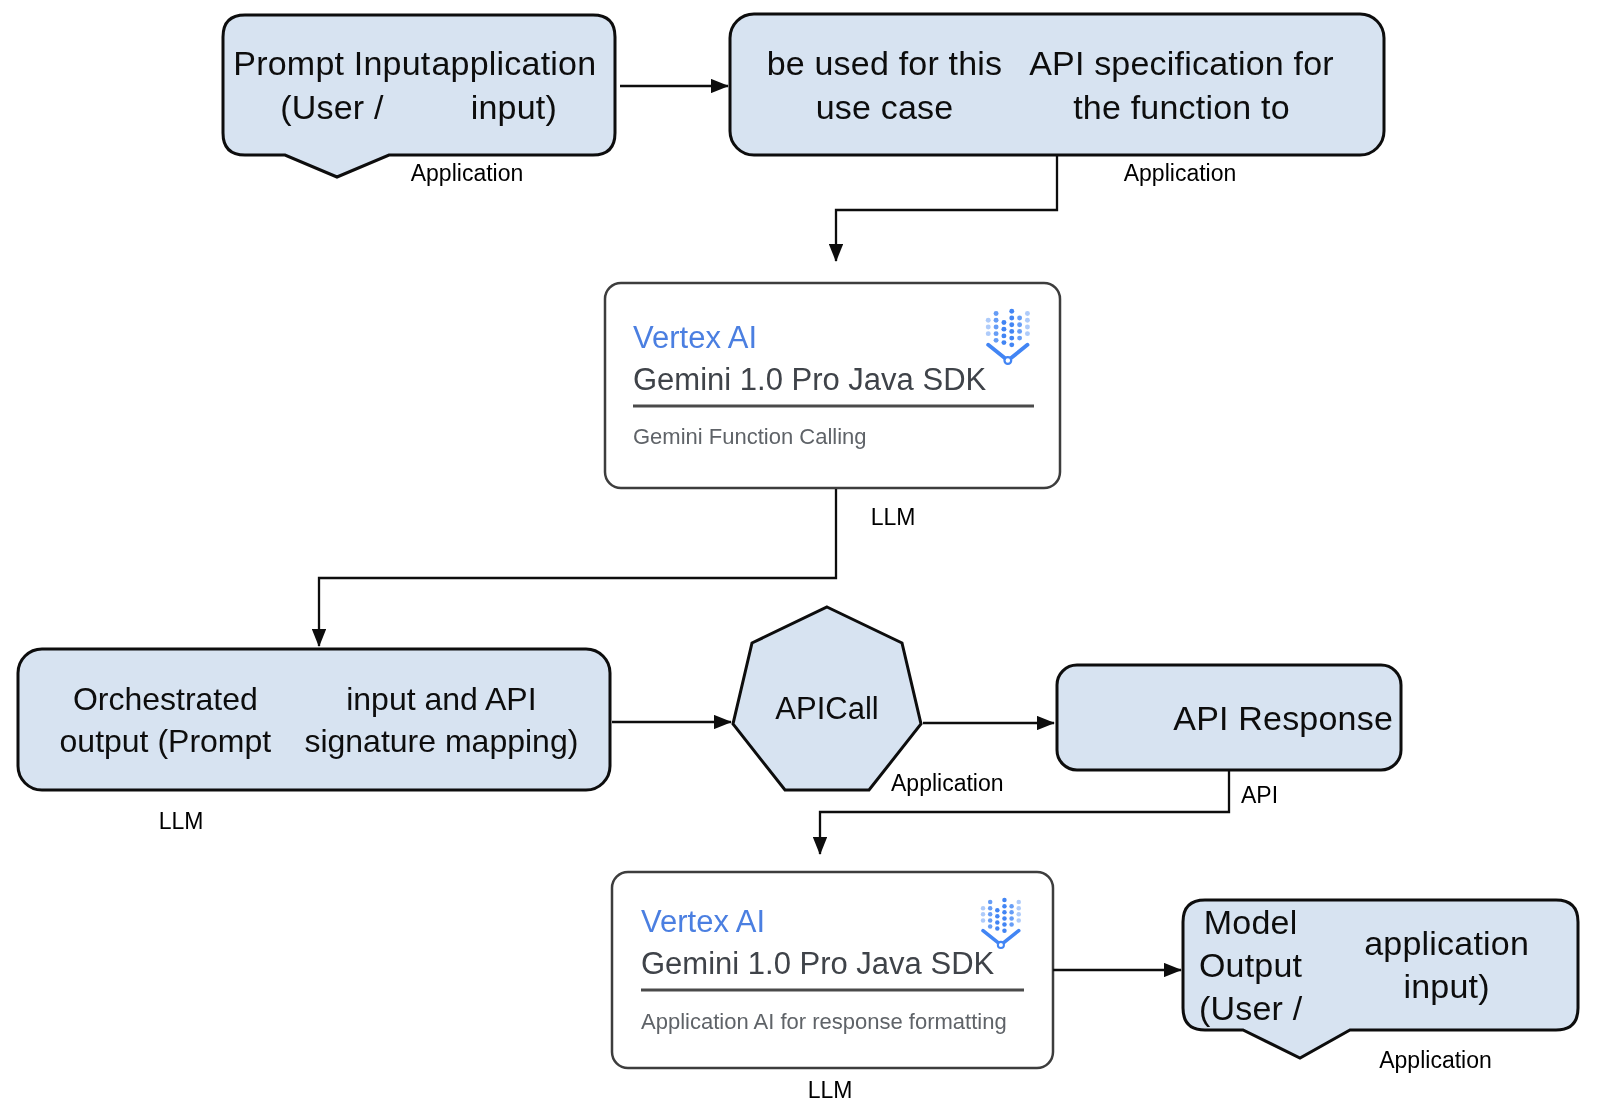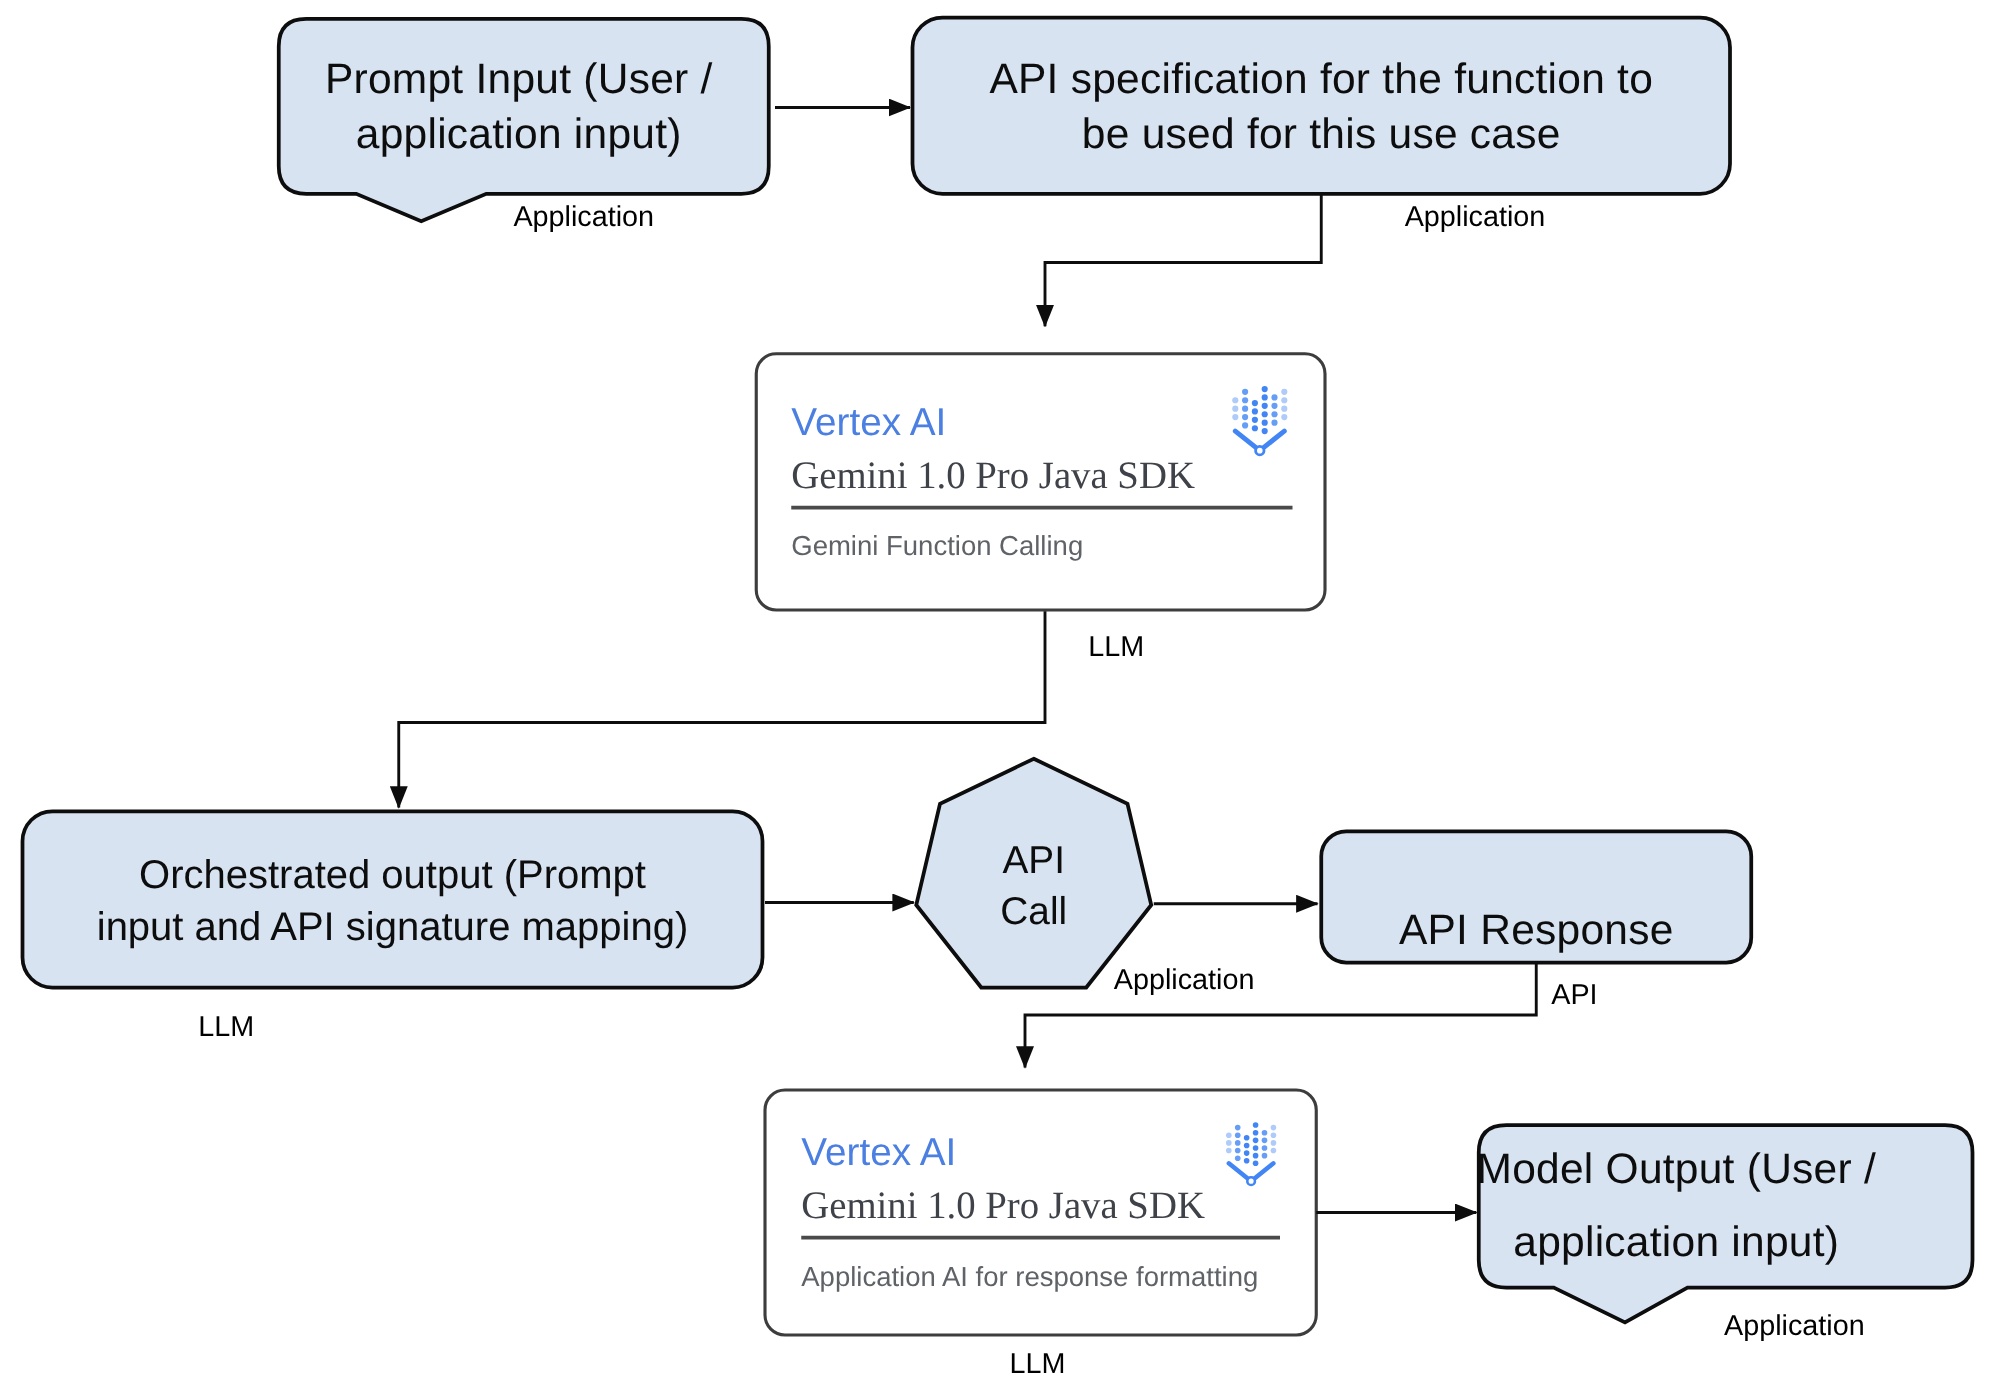--- a/index.html
+++ b/index.html
@@ -5,29 +5,29 @@
   html,body{margin:0;padding:0;background:#ffffff;}
   .stage{
     position:relative;width:1600px;height:1109px;background:#ffffff;overflow:hidden;
     font-family:"Liberation Sans","DejaVu Sans",sans-serif;color:#0d0d0d;
   }
   svg.shapes{position:absolute;left:0;top:0;}
   .shape-node{stroke:#0d0d0d;stroke-width:3;}
   .shape-card{fill:#ffffff;stroke:#3d3d3d;stroke-width:2.5;}
   .divider{stroke:#4a4a4a;stroke-width:3;}
   .connector{stroke:#0d0d0d;stroke-width:2.3;fill:none;}
-  .txt{position:absolute;display:flex;flex-direction:column;align-items:center;justify-content:center;text-align:center;}
+  .txt{position:absolute;display:flex;flex-direction:row;align-items:center;justify-content:center;text-align:center;}
   .node-text{font-size:34px;line-height:44px;letter-spacing:.2px;}
   .node-text span{display:block;}
   .orch-text{font-size:32px;line-height:42px;}
   .hept-text{font-size:31px;line-height:41px;}
   .tag{position:absolute;font-size:23px;line-height:26px;color:#000000;}
   .tag.center{text-align:center;}
   .card-product{position:absolute;font-size:31px;font-weight:500;color:#4b7fe1;}
-  .card-title{position:absolute;font-size:31px;color:#3f4349;font-family:Liberation Serif, serif;}
+  .card-title{position:absolute;font-size:31px;color:#3f4349;}
   .card-sub{position:absolute;font-size:22px;color:#5f6368;}
 </style>
 </head>
 <body>
 
 <div class="stage">
 
   <svg class="shapes" width="1600" height="1109" viewBox="0 0 1600 1109">
     <defs>
       <marker id="arrow" viewBox="0 0 10 8" refX="9.5" refY="4" markerWidth="18" markerHeight="14.4" markerUnits="userSpaceOnUse" orient="auto">
@@ -100,22 +100,22 @@
     <use href="#vai-icon" transform="translate(986,309) scale(1.12)"></use>
     <use href="#vai-icon" transform="translate(981,898) scale(1.02)"></use>
   </svg>
 
   <div class="txt node-text" style="left:233px;top:22px;width:364px;height:126px;">
     <span>Prompt Input (User /</span>
     <span>application input)</span>
   </div>
 
   <div class="txt node-text" style="left:760px;top:18px;width:594px;height:133px;">
+    <span>be used for this use case</span>
     <span>API specification for the function to</span>
-    <span>be used for this use case</span>
   </div>
 
   <div>
     <div class="card-product" style="left:633px;top:320px;">Vertex AI</div>
     <div class="card-title" style="left:633px;top:362px;">Gemini 1.0 Pro Java SDK</div>
     <div class="card-sub" style="left:633px;top:424px;">Gemini Function Calling</div>
   </div>
 
   <div class="txt orch-text" style="left:38px;top:662px;width:552px;height:116px;">
     <span>Orchestrated output (Prompt</span>

